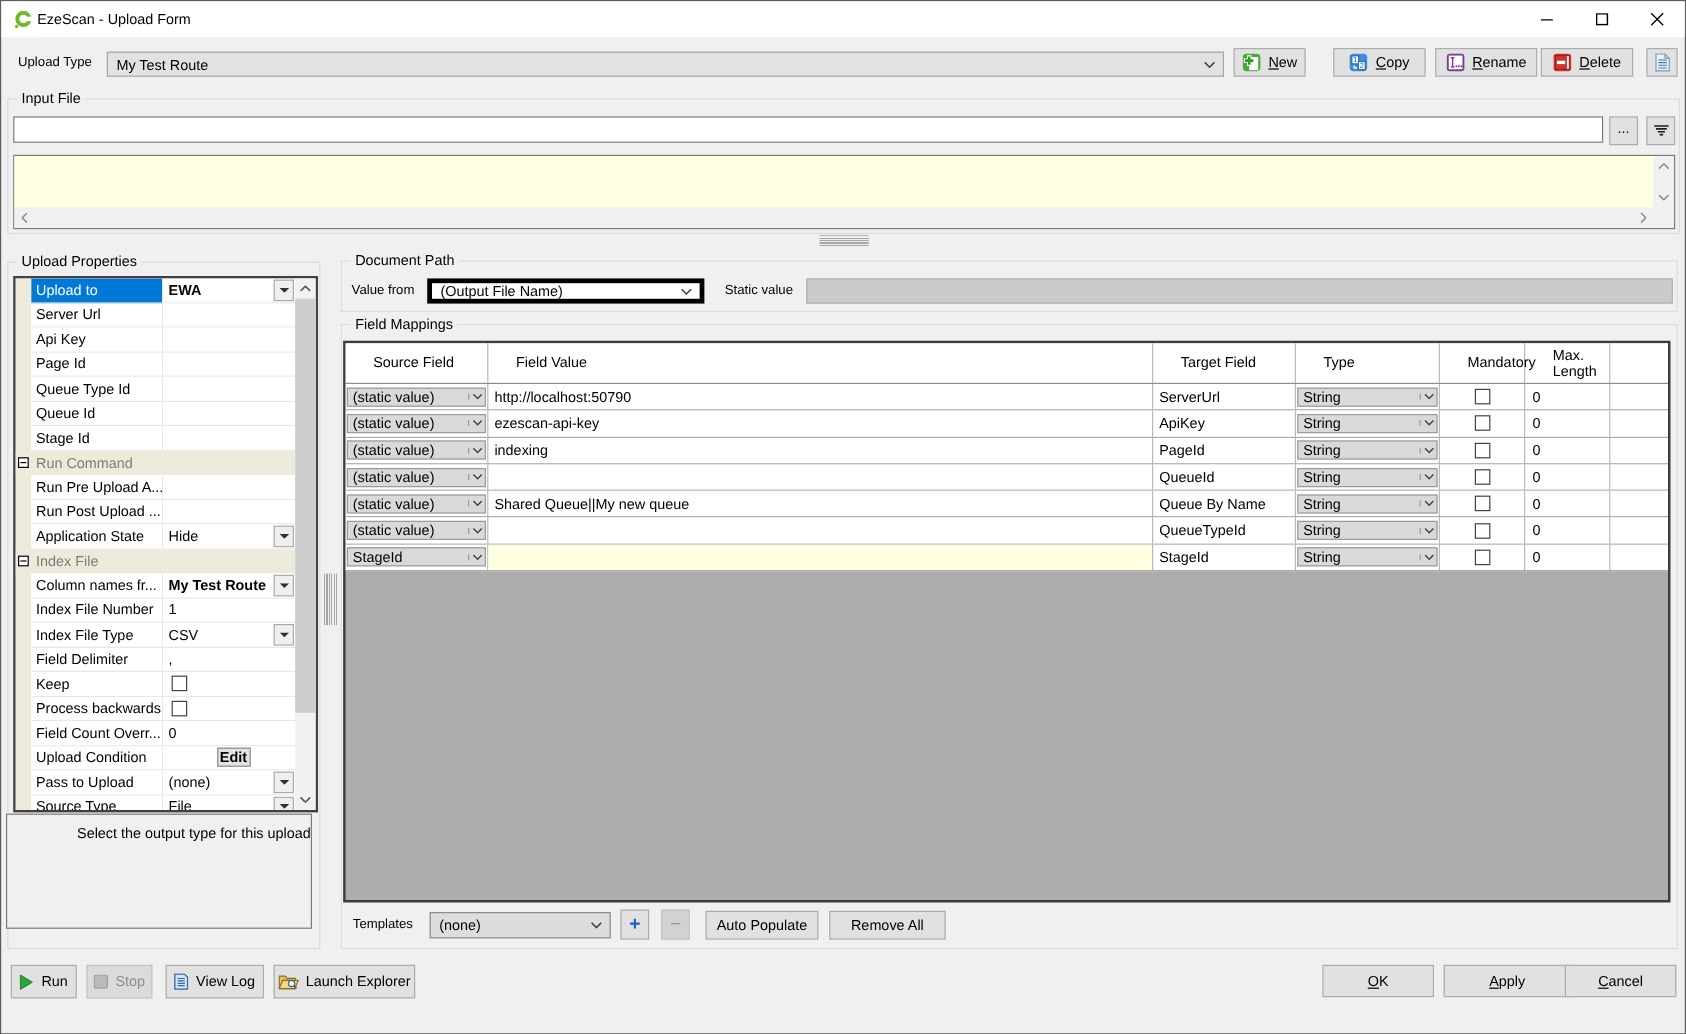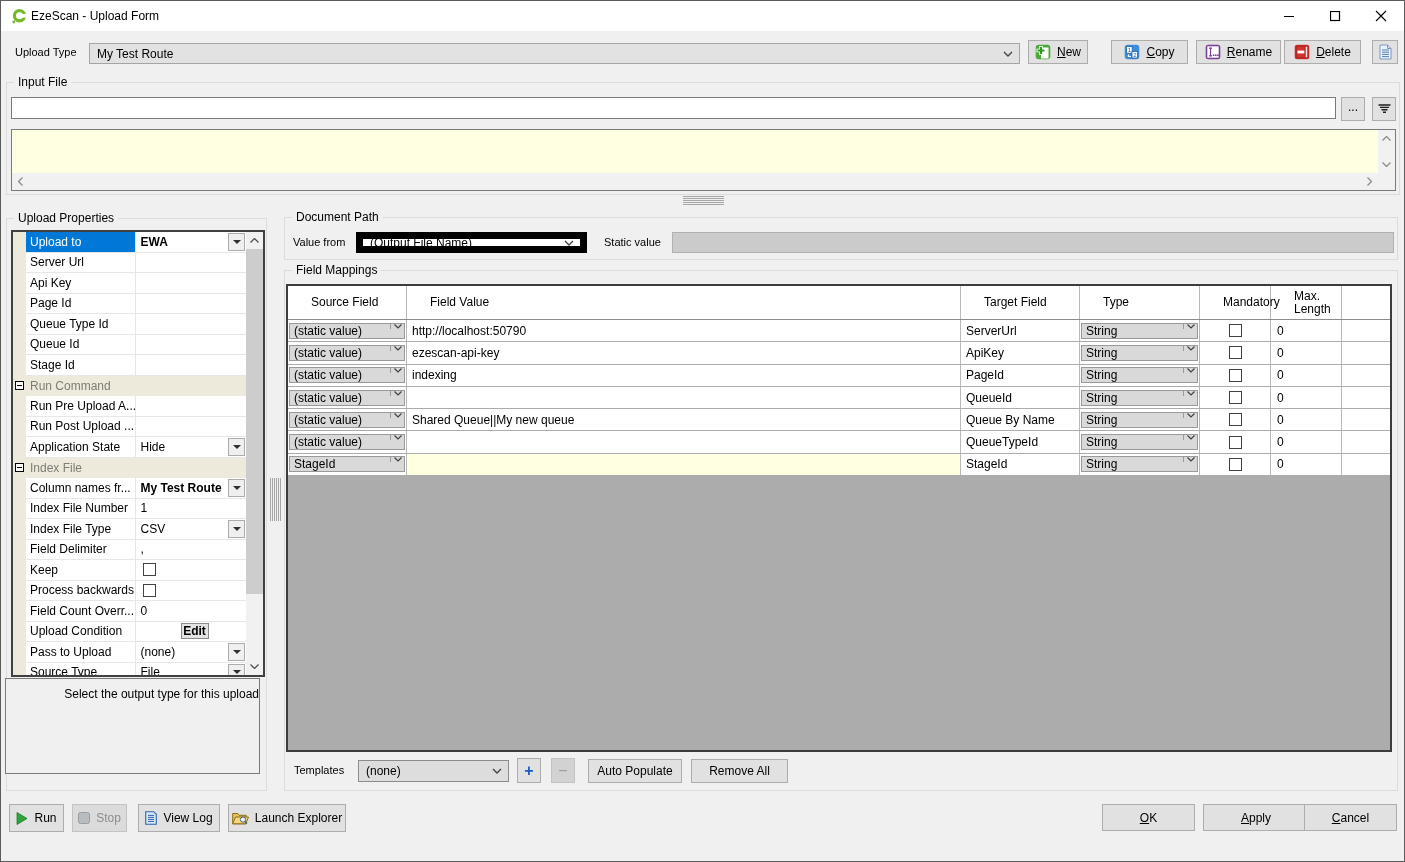--- a/index.html
+++ b/index.html
@@ -20,21 +20,21 @@
 
   
   .label{position:absolute;font-size:11px;white-space:nowrap;}
   .btn{position:absolute;background:var(--btn);border:1px solid var(--btnb);display:flex;align-items:center;justify-content:center;font-size:12px;white-space:nowrap;}
   .btn .ic{display:flex;align-items:center;margin-right:6px;}
   .btn.disabled{background:#DBDBDB;border-color:#C3C3C3;color:#8D8D8D;}
   .combo{position:absolute;display:flex;align-items:center;font-size:12px;}
   .combo .ct{flex:1;padding-left:7px;white-space:nowrap;overflow:hidden;}
   .combo .ca{width:22px;display:flex;align-items:center;justify-content:center;}
   .combo.light{background:#E2E2E2;border:1px solid #A5A5A5;}
-  .combo.white{background:#fff;border:7px solid #000000;}
+  .combo.white{background:#fff;border:4px solid #000000;}
   .combo.grey{background:#DDDDDD;border:1px solid #8C8C8C;}
   .tbox{position:absolute;background:#fff;border:1px solid #7A7A7A;}
   .tbox.disabled{background:#CBCBCB;border-color:#B0B0B0;}
   .groupbox{position:absolute;border:1px solid #DCDCDC;}
   .gb-label{position:absolute;top:-8px;background:var(--bg);padding:0 4px;font-size:12px;white-space:nowrap;}
   u{text-decoration:underline;}
 
   
   .listbox{position:absolute;border:1px solid #7A7A7A;background:#F1F1F1;}
   .lb-yellow{position:absolute;left:0;top:0;right:17px;bottom:17px;background:var(--hl);}
@@ -79,21 +79,21 @@
   .m-head .mc{display:flex;align-items:center;padding-left:23px;border-right:1px solid #B9B9B9;white-space:pre-line;line-height:13px;}
   .m-row{display:flex;height:22.3px;background:#fff;border-bottom:1px solid #ABABAB;flex:none;}
   .m-row .mc{border-right:1px solid #B9B9B9;display:flex;align-items:center;overflow:hidden;white-space:nowrap;}
   .c-source{width:119px;flex:none;}
   .c-value{width:554px;flex:none;padding-left:5px;}
   .c-target{width:119px;flex:none;padding-left:5px;}
   .c-type{width:120px;flex:none;}
   .c-mand{width:71px;flex:none;justify-content:center;}
   .c-max{width:71px;flex:none;padding-left:6px;}
   .c-extra{flex:1;border-right:none!important;}
-  .cell-combo{flex:1;margin:1px;background:#D9D9D9;border:1px solid #9A9A9A;display:flex;align-items:flex-start;overflow:hidden;}
+  .cell-combo{flex:1;margin:1px;background:#D9D9D9;border:1px solid #9A9A9A;display:flex;align-items:center;overflow:hidden;}
   .cell-combo .cc-t{flex:1;display:flex;align-items:center;padding-left:4px;white-space:nowrap;overflow:hidden;}
   .cell-combo .cc-a{width:14px;flex:none;border-left:1px solid #9A9A9A;display:flex;align-items:center;justify-content:center;}
   .m-row .hl-cell{background:var(--hl);}
 
   
   .statusbar{position:absolute;left:0;bottom:0;width:100%;height:24px;background:var(--bg);border-top:1px solid #DFDFDF;}
   .statusbar .st{position:absolute;left:5px;top:6px;font-size:12px;}
   .grip{position:absolute;right:3px;bottom:3px;}
 </style>
 </head>

